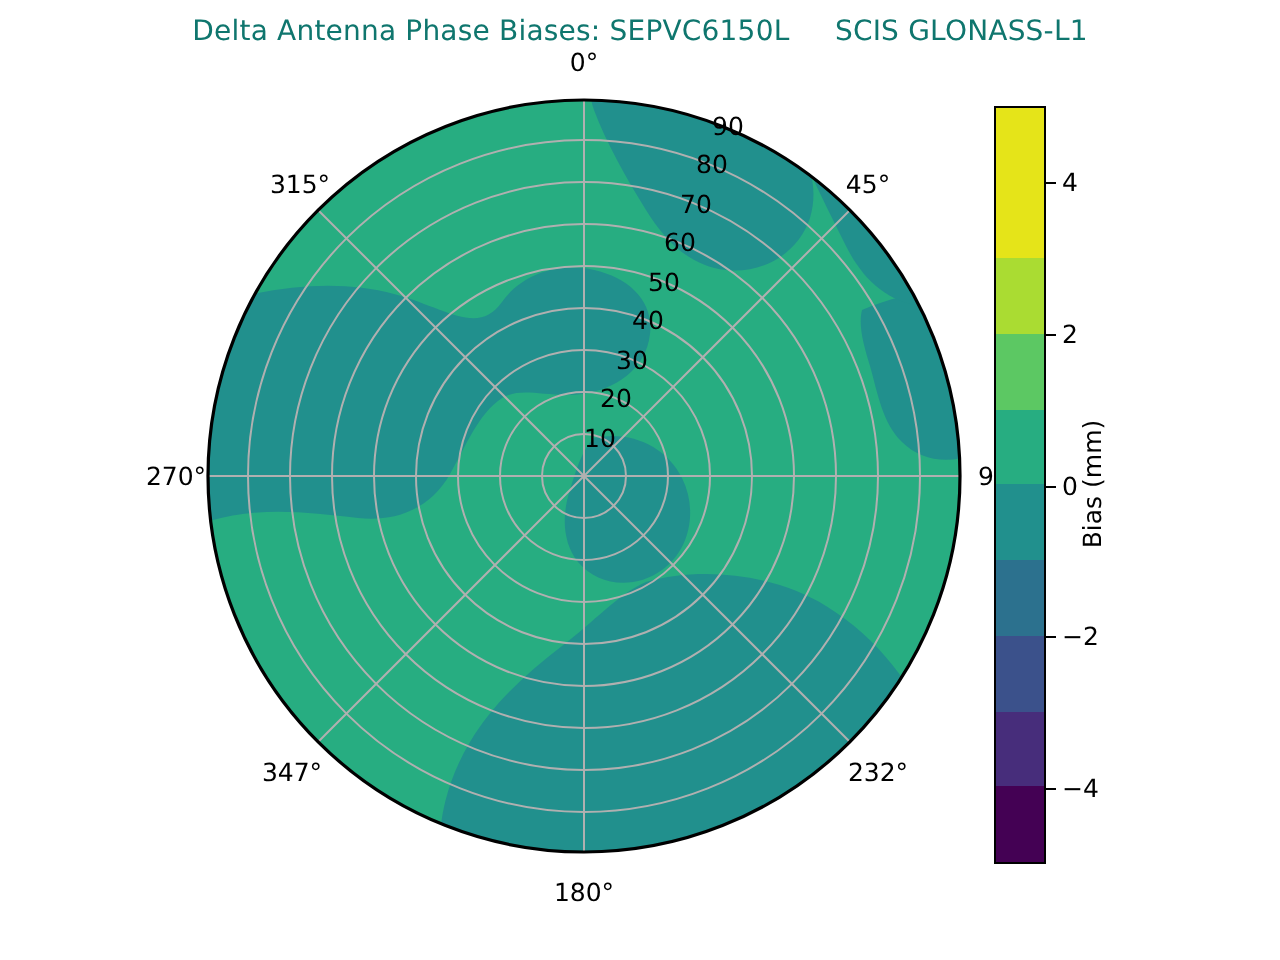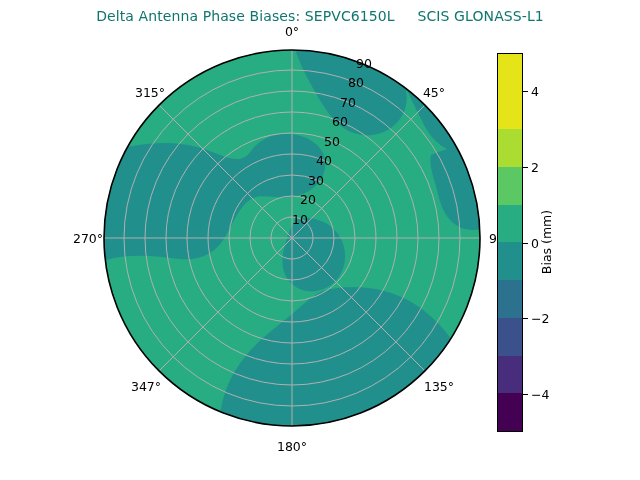--- a/index.html
+++ b/index.html
@@ -108,21 +108,21 @@
         <line x1="58" y1="58" x2="324" y2="324"></line>
         <line x1="324" y1="58" x2="58" y2="324"></line>
       </g>
 
       <circle cx="191" cy="191" r="188" fill="none" stroke="#000000" stroke-width="1.6"></circle>
     </svg>
 
     <div class="ang-label" style="left:191px;top:-16px;">0°</div>
     <div class="ang-label" style="left:333px;top:45px;">45°</div>
     <div class="ang-label" style="left:396px;top:191px;">90</div>
-    <div class="ang-label" style="left:338px;top:339px;">135°</div>
+    <div class="ang-label" style="left:338px;top:339px;">232°</div>
     <div class="ang-label" style="left:191px;top:399px;text-align:right;">180°</div>
     <div class="ang-label" style="left:45px;top:339px;">347°</div>
     <div class="ang-label" style="left:-13px;top:191px;">270°</div>
     <div class="ang-label" style="left:49px;top:45px;">315°</div>
 
     <div class="rad-label" style="left:199px;top:172px;">10</div>
     <div class="rad-label" style="left:207px;top:152px;">20</div>
     <div class="rad-label" style="left:215px;top:133px;">30</div>
     <div class="rad-label" style="left:223px;top:113px;">40</div>
     <div class="rad-label" style="left:231px;top:94px;">50</div>

